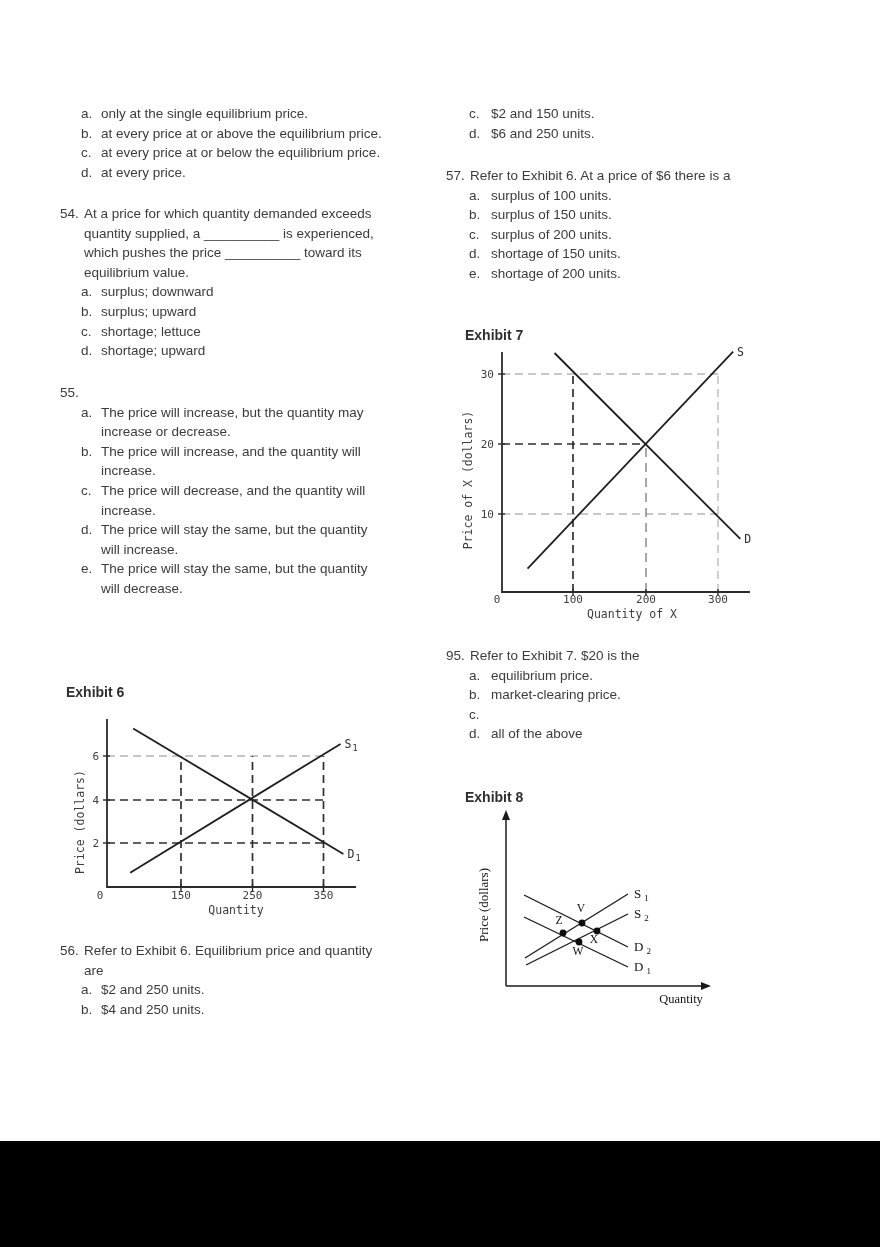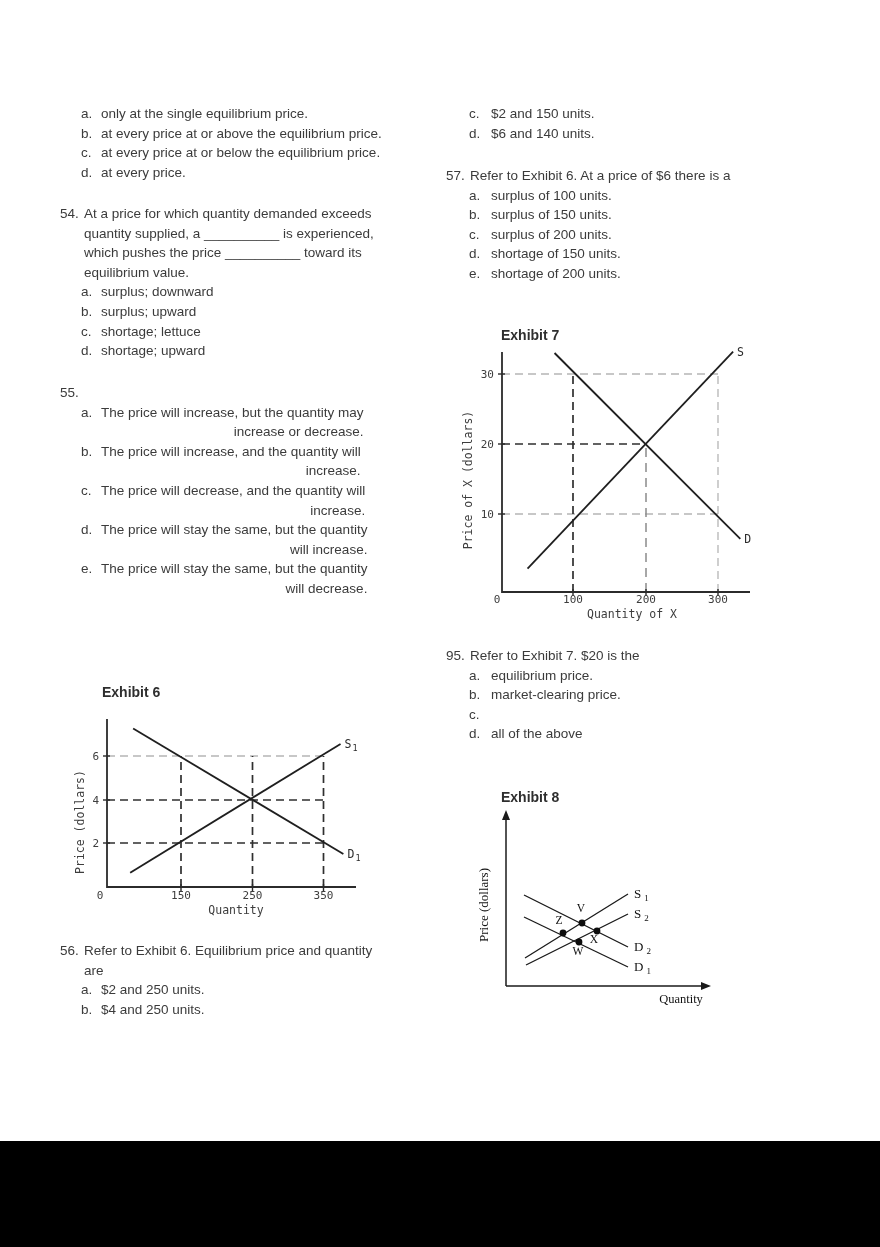--- a/index.html
+++ b/index.html
@@ -7,22 +7,22 @@
         font-family:"Liberation Sans",sans-serif;color:#3b3b3b;}
   .q-block{position:absolute;font-size:13.5px;line-height:19.6px;}
   .q-stem{display:flex;}
   .q-num{width:24px;flex:none;}
   .q-text{white-space:pre-line;}
   .q-opts{margin-left:21px;}
   .q-opts.rcol{margin-left:23px;}
   .opt-row{display:flex;}
   .opt-letter{width:20px;flex:none;}
   .opt-letter.rcol{width:22px;}
-  .opt-text{white-space:pre-line;text-align:right;}
-  .exhibit-title{position:absolute;font-size:14px;font-weight:bold;color:#2e2e2e;margin-left:36px;}
+  .opt-text{white-space:pre-line;}
+  .exhibit-title{position:absolute;font-size:14px;font-weight:bold;color:#2e2e2e;}
   .chart{position:absolute;}
   .bottom-bar{position:absolute;left:0;width:880px;}
 </style>
 </head>
 <body>
 
 <div class="page">
 
   <div class="q-block" style="left:81px;top:104px;width:360px">
     <div class="opt-row">
@@ -154,21 +154,21 @@
     </div>
   </div>
 
   <div class="q-block" style="left:469px;top:104px;width:340px">
     <div class="opt-row">
         <span class="opt-letter rcol">c.</span>
         <div class="opt-text">$2 and 150 units.</div>
       </div>
     <div class="opt-row">
         <span class="opt-letter rcol">d.</span>
-        <div class="opt-text">$6 and 140 units.</div>
+        <div class="opt-text">$6 and 250 units.</div>
       </div>
   </div>
 
   <div class="q-block" style="left:446px;top:166px;width:390px">
     <div class="q-stem">
       <span class="q-num">57.</span>
       <div class="q-text">Refer to Exhibit 6. At a price of $6 there is a</div>
     </div>
     <div class="q-opts rcol">
       <div class="opt-row">

